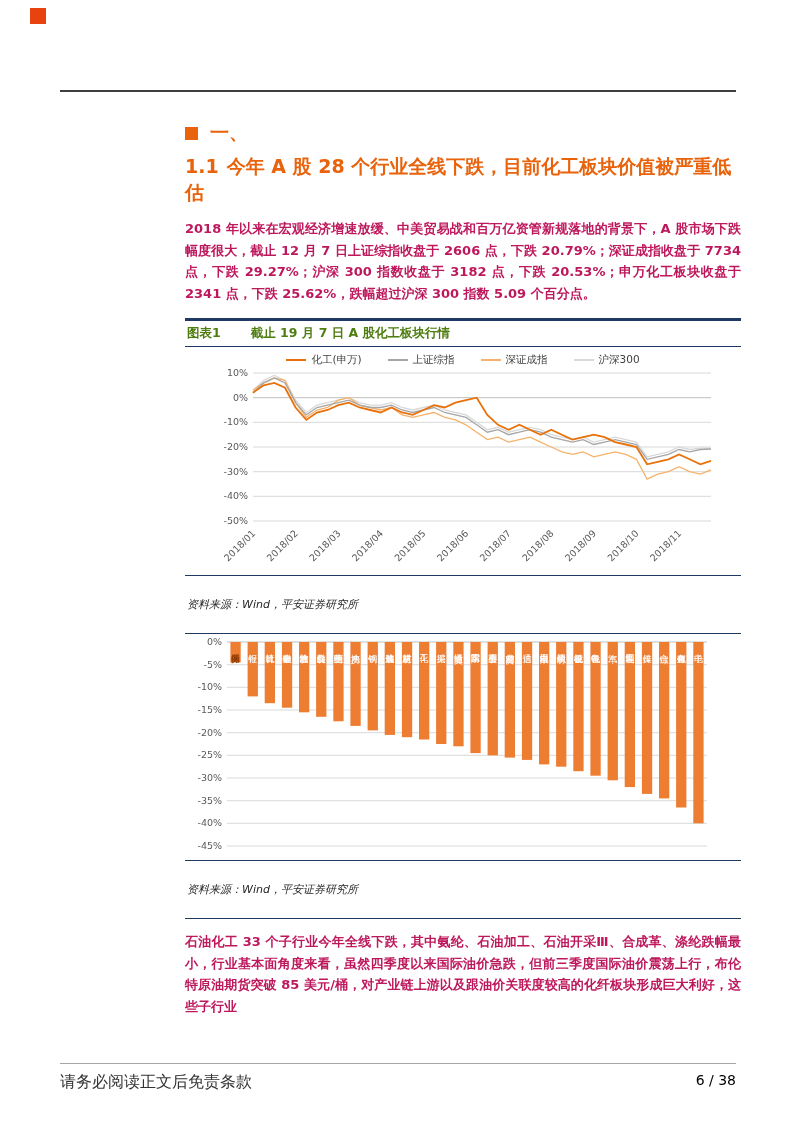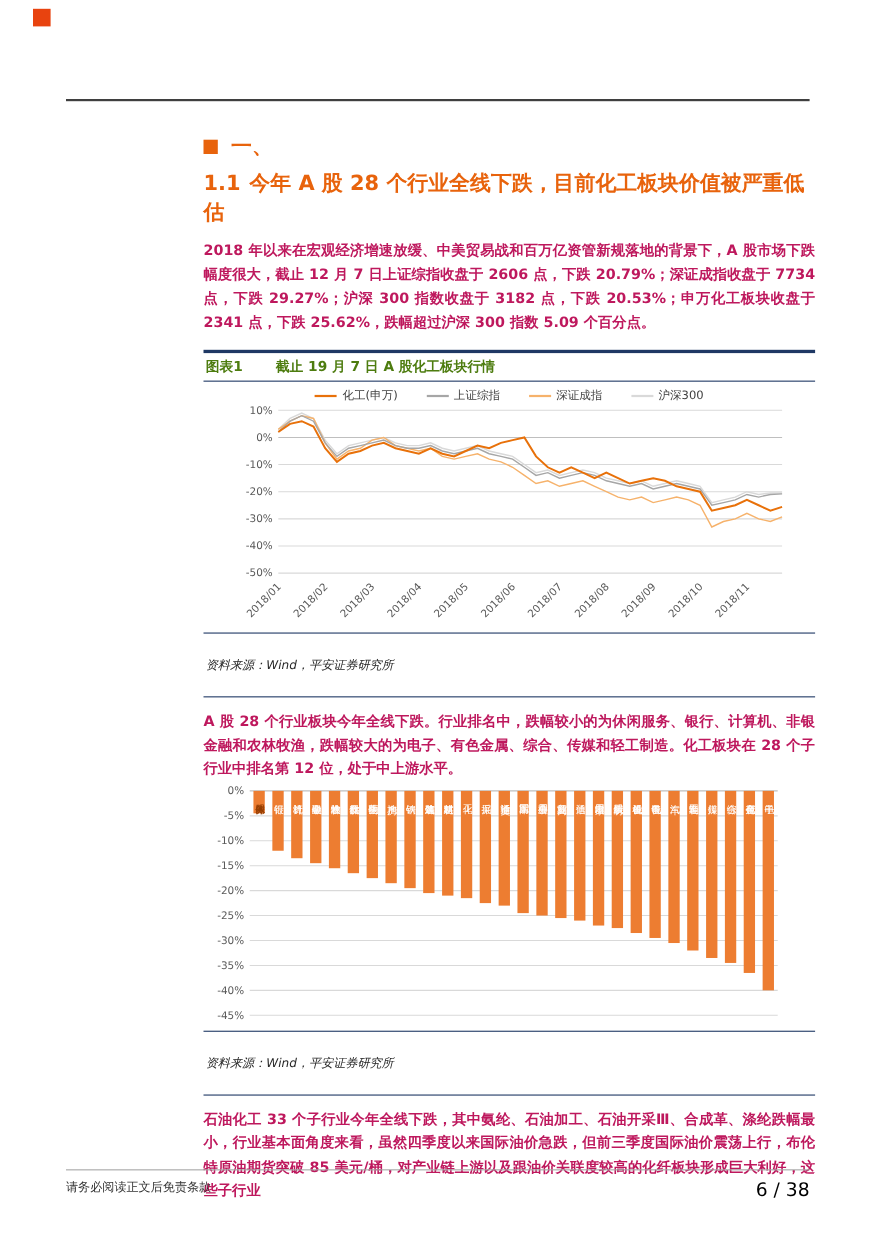--- a/index.html
+++ b/index.html
@@ -24,22 +24,22 @@
   .fig-label{margin-right:30px;flex:0 0 auto;}
   .legend{display:flex;justify-content:center;margin:6px 0 0 0;font-size:10.5px;color:#404040;}
   .legend-item{display:inline-flex;align-items:center;margin:0 13px;}
   .legend-swatch{display:inline-block;width:20px;height:2.5px;margin-right:5px;}
   .chart-canvas{line-height:0;}
   .fig-source{
     margin-top:8px;border-top:1px solid #1f3864;border-bottom:1px solid #1f3864;
     padding:21px 2px;font-size:11px;font-style:italic;color:#262626;
   }
   .footer-rule{position:absolute;left:60px;top:1063px;width:676px;border-top:1px solid #a6a6a6;}
-  .footer-left{position:absolute;left:60px;top:1072px;font-size:11px;color:#333;}
-  .footer-right{position:absolute;right:57px;top:1072px;font-size:17px;color:#000;}
+  .footer-left{position:absolute;left:60px;top:1072px;font-size:16px;color:#333;}
+  .footer-right{position:absolute;right:57px;top:1072px;font-size:14px;color:#000;}
 </style>
 </head>
 <body>
 
 <div class="page">
 
   <div class="logo"></div>
   <div class="header-rule"></div>
 
   <div class="content">
@@ -107,21 +107,20 @@
             <text x="497.0" y="167" text-anchor="end" font-size="9.5" fill="#595959" transform="rotate(-45 497.0 167)">2018/11</text>
             <polyline points="68.0,23.3 78.7,13.4 89.3,8.5 100.0,13.4 110.6,33.1 121.3,45.5 131.9,38.1 142.6,35.6 153.2,33.1 163.9,30.7 174.5,35.6 185.2,38.1 195.8,38.1 206.5,35.6 217.1,40.5 227.8,43.0 238.4,40.5 249.1,38.1 259.7,43.0 270.4,45.5 281.0,47.9 291.7,55.3 302.3,62.7 313.0,60.3 323.6,65.2 334.3,62.7 344.9,60.3 355.6,62.7 366.2,67.7 376.9,70.1 387.5,72.6 398.2,70.1 408.8,75.1 419.5,72.6 430.1,70.1 440.8,72.6 451.4,75.1 462.1,89.9 472.7,87.4 483.4,84.9 494.0,80.0 504.7,82.5 515.3,81.2 526.0,81.2" fill="none" stroke="#D9D9D9" stroke-width="1.3"></polyline>
             <polyline points="68.0,23.3 78.7,15.9 89.3,10.9 100.0,13.4 110.6,35.6 121.3,50.4 131.9,43.0 142.6,40.5 153.2,33.1 163.9,30.7 174.5,38.1 185.2,40.5 195.8,43.0 206.5,40.5 217.1,47.9 227.8,50.4 238.4,47.9 249.1,45.5 259.7,50.4 270.4,52.9 281.0,57.8 291.7,65.2 302.3,72.6 313.0,70.1 323.6,75.1 334.3,72.6 344.9,70.1 355.6,75.1 366.2,80.0 376.9,84.9 387.5,87.4 398.2,84.9 408.8,89.9 419.5,87.4 430.1,84.9 440.8,87.4 451.4,92.3 462.1,112.1 472.7,107.1 483.4,104.7 494.0,99.7 504.7,104.7 515.3,107.1 526.0,102.9" fill="none" stroke="#F6B26B" stroke-width="1.3"></polyline>
             <polyline points="68.0,25.7 78.7,15.9 89.3,10.9 100.0,15.9 110.6,35.6 121.3,47.9 131.9,40.5 142.6,38.1 153.2,35.6 163.9,33.1 174.5,38.1 185.2,40.5 195.8,40.5 206.5,38.1 217.1,43.0 227.8,45.5 238.4,43.0 249.1,40.5 259.7,45.5 270.4,47.9 281.0,50.4 291.7,57.8 302.3,65.2 313.0,62.7 323.6,67.7 334.3,65.2 344.9,62.7 355.6,65.2 366.2,70.1 376.9,72.6 387.5,75.1 398.2,72.6 408.8,77.5 419.5,75.1 430.1,72.6 440.8,75.1 451.4,77.5 462.1,92.3 472.7,89.9 483.4,87.4 494.0,82.5 504.7,84.9 515.3,82.5 526.0,82.0" fill="none" stroke="#A6A6A6" stroke-width="1.3"></polyline>
             <polyline points="68.0,25.7 78.7,18.3 89.3,15.9 100.0,20.8 110.6,40.5 121.3,52.9 131.9,45.5 142.6,43.0 153.2,38.1 163.9,35.6 174.5,40.5 185.2,43.0 195.8,45.5 206.5,40.5 217.1,45.5 227.8,47.9 238.4,43.0 249.1,38.1 259.7,40.5 270.4,35.6 281.0,33.1 291.7,30.7 302.3,47.9 313.0,57.8 323.6,62.7 334.3,57.8 344.9,62.7 355.6,67.7 366.2,62.7 376.9,67.7 387.5,72.6 398.2,70.1 408.8,67.7 419.5,70.1 430.1,75.1 440.8,77.5 451.4,80.0 462.1,97.3 472.7,94.8 483.4,92.3 494.0,87.4 504.7,92.3 515.3,97.3 526.0,93.8" fill="none" stroke="#E8710A" stroke-width="1.8"></polyline>
           </svg></div>
     </div>
 
     <div class="fig-source">资料来源：Wind，平安证券研究所</div>
 
-    <p class="body">A 股 28 个行业板块今年全线下跌。行业排名中，跌幅较小的为休闲服务、银行、计算机、非银金融和农林牧渔，跌幅较大的为电子、有色金属、综合、传媒和轻工制造。化工板块在 28 个子行业中排名第 12 位，处于中上游水平。</p>
 
 
     <div class="chart-block">
       <div id="chart2" class="chart-canvas"><svg width="556" height="218">
             <line x1="42" x2="522" y1="8.0" y2="8.0" stroke="#bfbfbf" stroke-width="1"></line>
             <text x="37" y="11.0" text-anchor="end" font-size="9.5" fill="#595959">0%</text>
             <line x1="42" x2="522" y1="30.7" y2="30.7" stroke="#d9d9d9" stroke-width="1"></line>
             <text x="37" y="33.7" text-anchor="end" font-size="9.5" fill="#595959">-5%</text>
             <line x1="42" x2="522" y1="53.3" y2="53.3" stroke="#d9d9d9" stroke-width="1"></line>
             <text x="37" y="56.3" text-anchor="end" font-size="9.5" fill="#595959">-10%</text>

